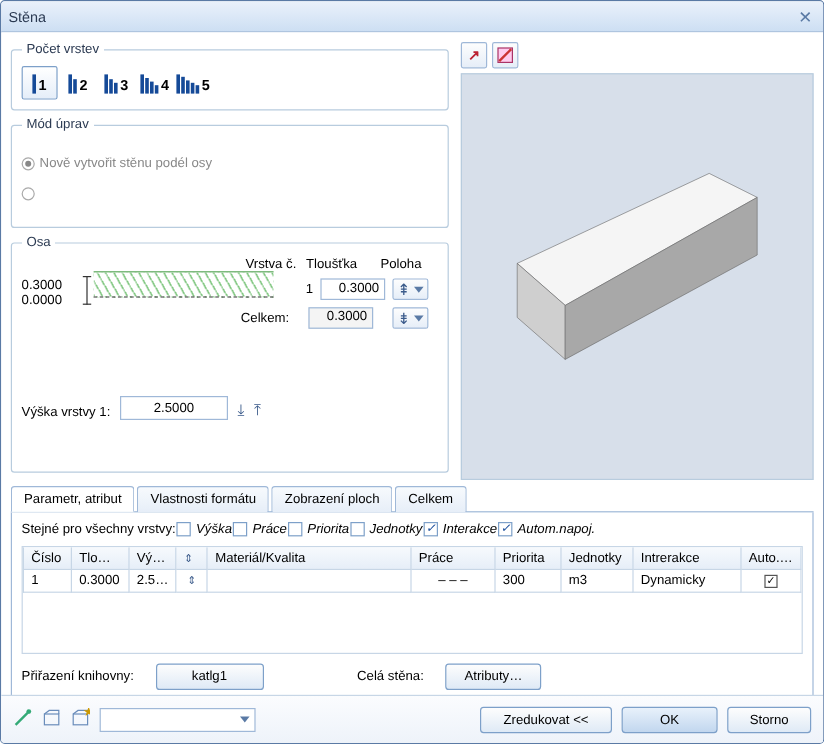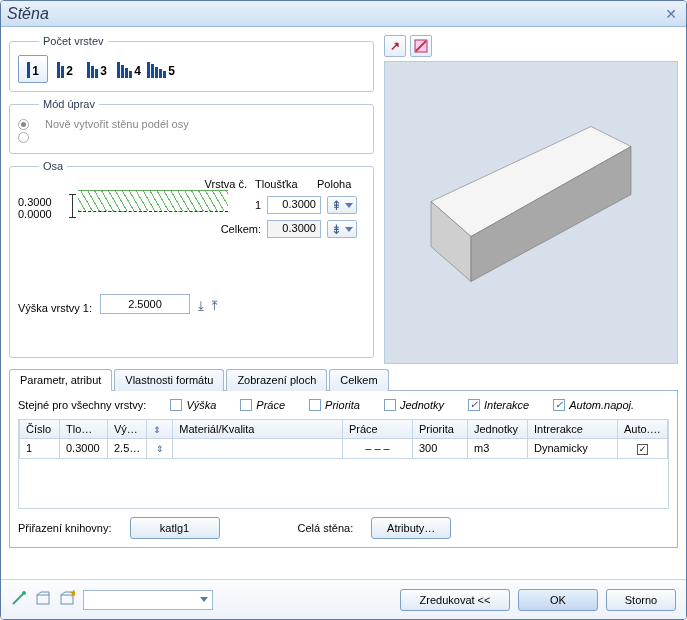--- a/index.html
+++ b/index.html
@@ -1,55 +1,55 @@
 <!DOCTYPE html>
 <html><head>
 <meta charset="utf-8">
 <style>
   * { box-sizing: border-box; font-family: Tahoma, "Segoe UI", sans-serif; font-size: 11px; }
   html,body { margin:0; padding:0; background:#fff; }
   .window { width:687px; height:620px; border:1px solid #5a7aa5; background:#fff; position:relative; border-radius:4px; overflow:hidden;}
   .titlebar { height:26px; background:linear-gradient(#eaf1fb,#cddff3); border-bottom:1px solid #9fb8d8; display:flex; align-items:center; padding:0 6px; color:#2b3a52;}
-  .titlebar .title { flex:1; font-size:16px;font-style:italic; }
+  .titlebar .title { flex:1; font-size:12px; }
   .titlebar .close { width:18px; height:18px; display:flex; align-items:center; justify-content:center; color:#5a7aa5; cursor:pointer; font-size:14px;}
   .body { position:absolute; top:26px; bottom:0; left:0; right:0; padding:8px; background:#fff;}
   fieldset.group { border:1px solid #b8ccde; border-radius:3px; margin:0 0 6px 0; padding:6px 8px 8px 8px; }
-  fieldset.group > legend { color:#2b3a52; padding:0 4px; font-size:11px;margin-left:21px;}
+  fieldset.group > legend { color:#2b3a52; padding:0 4px; font-size:11px;}
   .top-row { display:flex; gap:10px; }
   .left-col { width:365px; }
   .right-col { flex:1; display:flex; flex-direction:column; }
   .preview-tools { display:flex; gap:4px; margin-bottom:4px;}
   .toolbtn { width:22px; height:22px; border:1px solid #9fb8d8; background:linear-gradient(#fdfdfd,#e6eef8); display:flex; align-items:center; justify-content:center; border-radius:2px; cursor:pointer;}
   .preview { flex:1; min-height:300px; background:#d7dfea; border:1px solid #b8ccde; position:relative;}
   .layer-btns { display:flex; gap:2px; margin-top:2px;}
   .layer-btn { width:30px; height:28px; border:1px solid transparent; background:#fff; display:flex; align-items:center; justify-content:center; cursor:pointer;}
   .layer-btn.active { border:1px solid #7da0c9; background:linear-gradient(#fff,#e5eef9); border-radius:2px;}
   .layer-icon { display:flex; align-items:flex-end; height:18px;}
   .layer-icon .bar { width:3px; background:#154a98; margin-right:1px; }
   .layer-icon .label { font-weight:bold; margin-left:1px; font-size:12px;}
-  .radio-row { display:flex; align-items:center; gap:16px; color:#888; margin:2px 0;}
+  .radio-row { display:flex; align-items:center; gap:4px; color:#888; margin:14px 0;}
   .radio-row .dot { width:11px; height:11px; border:1px solid #aaa; border-radius:50%; display:inline-flex; align-items:center; justify-content:center;}
   .radio-row.checked .dot::after { content:""; width:5px; height:5px; background:#888; border-radius:50%;}
   .osa-box { position:relative; height:90px; }
   .osa-vals { position:absolute; left:0; top:18px; font-size:10px;}
   .osa-diagram { position:absolute; left:60px; top:12px; width:150px; height:40px;}
   .osa-headers { position:absolute; right:8px; top:0; display:flex; gap:8px;}
   .osa-row { position:absolute; right:8px; top:18px; display:flex; align-items:center; gap:6px;}
-  .osa-row2 { position:absolute; right:8px; top:42px; display:flex; align-items:center; gap:6px;}
+  .osa-row2 { position:absolute; right:8px; top:42px; display:flex; align-items:center; gap:16px;}
   .numbox { width:54px; height:18px; border:1px solid #9fb8d8; background:#fff; padding:1px 4px; text-align:right;}
   .spinbtn { width:30px; height:18px; border:1px solid #9fb8d8; background:linear-gradient(#fdfdfd,#e6eef8); display:inline-flex; align-items:center; justify-content:center; cursor:pointer; border-radius:2px;}
   .height-row { display:flex; align-items:flex-end; gap:8px; margin-top:26px;}
   .height-row .field { width:90px; height:20px; border:1px solid #9fb8d8; text-align:center; padding:2px;}
   .btn { height:22px; padding:0 12px; border:1px solid #7da0c9; background:linear-gradient(#fdfdfd,#dfeaf6); border-radius:3px; cursor:pointer; display:inline-flex; align-items:center; justify-content:center;}
   .btn.primary { background:linear-gradient(#e8f1fb,#c2d7ef);}
   .tabs { display:flex; border-bottom:1px solid #9fb8d8; margin-top:4px;}
   .tab { padding:4px 10px; border:1px solid #9fb8d8; border-bottom:none; background:linear-gradient(#f7fafd,#e6eef8); margin-right:2px; border-radius:3px 3px 0 0; cursor:pointer; position:relative; top:1px;}
   .tab.active { background:#fff; border-bottom:1px solid #fff;}
   .tab-panel { border:1px solid #9fb8d8; border-top:none; padding:8px; }
-  .check-row { display:flex; align-items:flex-start; gap:24px; flex-wrap:wrap;}
+  .check-row { display:flex; align-items:flex-start; gap:1px; flex-wrap:wrap;}
   .chk { display:inline-flex; align-items:center; gap:4px;font-style:italic;}
   .chk .box { width:12px; height:12px; border:1px solid #7da0c9; background:#fff; display:inline-flex; align-items:center; justify-content:center; font-size:10px; color:#1a4d9c;}
   .chk.checked .box::after { content:"✓"; line-height:1;}
   table.grid { width:100%; border-collapse:collapse; margin-top:8px;}
   table.grid th, table.grid td { border:1px solid #c7d6e6; padding:3px 6px; text-align:left; background:#fff; font-size:11px; white-space:nowrap;}
   table.grid th { background:linear-gradient(#f7fafd,#e6eef8); font-weight:normal;}
   .grid-wrap { height:90px; overflow:auto; border:1px solid #c7d6e6; margin-top:8px; background:#fff;}
   .grid-wrap table.grid { border:none; margin:0;}
   .grid-wrap table.grid th, .grid-wrap table.grid td { border-top:none; }
   .lib-row { display:flex; align-items:center; gap:18px; margin-top:8px;}

